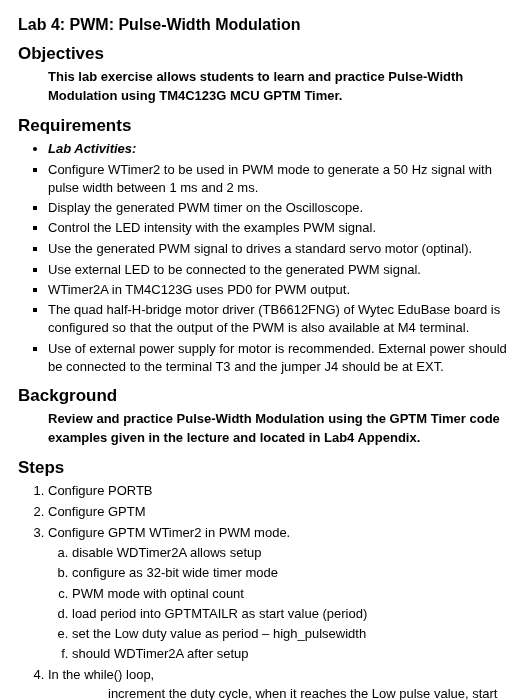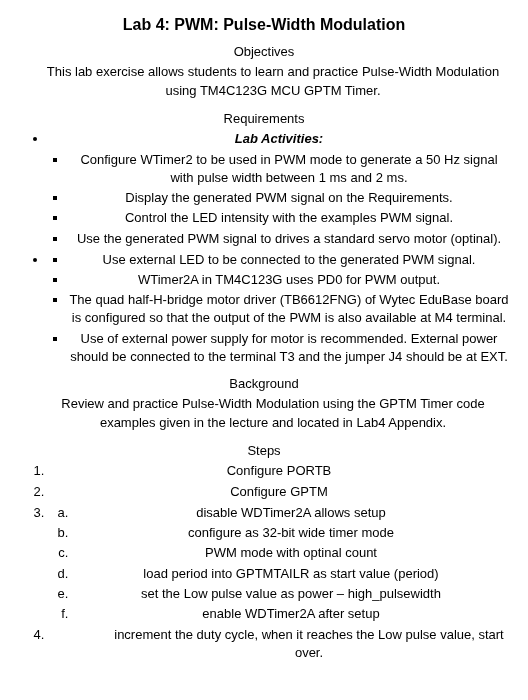--- a/index.html
+++ b/index.html
@@ -1,56 +1,56 @@
 <!DOCTYPE html>
 <html><head>
   <meta charset="utf-8">
   <style>
-    * { box-sizing: border-box; margin: 0; padding: 0; text-align: center; }
+    * { box-sizing: border-box; margin: 0; padding: 0; }
     body {
       font-family: Arial, sans-serif;
       font-size: 13px;
       color: #000;
       background: #fff;
       padding: 16px 18px;
       width: 528px;
       min-height: 700px;
     }
     h1 {
       font-size: 16px;
       font-weight: bold;
       margin-bottom: 10px;
     }
     .section-title {
-      font-weight: normal;
-      font-size: 13px;
+      font-weight: bold;
+      font-size: 17px;
       margin-bottom: 4px;
       margin-top: 10px;
     }
     .body-text {
-      margin-left: 18px;
+      margin-left: 30px;
       margin-bottom: 6px;
       line-height: 1.45;
+      font-weight: bold;
     }
     .bullet-l1 {
       list-style: disc;
       margin-left: 30px;
       margin-bottom: 4px;
     }
     .bullet-l1 > li {
       margin-bottom: 2px;
       line-height: 1.4;
     }
     .bullet-l1 > li > span {
       font-weight: bold;
       font-style: italic;
     }
     .bullet-l2 {
       list-style: square;
-      margin-left: 20px;
       margin-top: 3px;
       margin-bottom: 2px;
     }
     .bullet-l2 > li {
       margin-bottom: 2px;
       line-height: 1.4;
     }
     .ordered-l1 {
       list-style: decimal;
       margin-left: 30px;
@@ -85,21 +85,21 @@
 
 <div class="spacer"></div>
 
 <div class="section-title">Requirements</div>
 
 <ul class="bullet-l1">
   <li>
     <span>Lab Activities:</span>
     <ul class="bullet-l2">
       <li>Configure WTimer2 to be used in PWM mode to generate a 50 Hz signal with pulse width between 1 ms and 2 ms.</li>
-      <li>Display the generated PWM signal on the Requirements.</li>
+      <li>Display the generated PWM timer on the Oscilloscope.</li>
       <li>Control the LED intensity with the examples PWM signal.</li>
       <li>Use the generated PWM signal to drives a standard servo motor (optinal).</li>
     </ul>
   </li>
   <li>
     <ul class="bullet-l2">
       <li>Use external LED to be connected to the generated PWM signal.</li>
       <li>WTimer2A in TM4C123G uses PD0 for PWM output.</li>
       <li>The quad half-H-bridge motor driver (TB6612FNG) of Wytec EduBase board is configured so that the output of the PWM is also available at M4 terminal.</li>
       <li>Use of external power supply for motor is recommended.  External power should be connected to the terminal T3 and the jumper J4 should be at EXT.</li>
@@ -113,25 +113,27 @@
 <div class="body-text">Review and practice Pulse-Width Modulation using the GPTM Timer code examples given in the lecture and located in Lab4 Appendix.</div>
 
 <div class="spacer"></div>
 
 <div class="section-title">Steps</div>
 
 <ol class="ordered-l1">
   <li>Configure PORTB</li>
   <li>Configure GPTM</li>
   <li>
+    <span>Configure GPTM WTimer2 in PWM mode.</span>
     <ol class="ordered-l2">
       <li>disable WDTimer2A allows setup</li>
       <li>configure as 32-bit wide timer mode</li>
       <li>PWM mode with optinal count</li>
       <li>load period into GPTMTAILR as start value (period)</li>
-      <li>set the Low pulse value as power – high_pulsewidth</li>
-      <li>enable WDTimer2A after setup</li>
+      <li>set the Low duty value as period – high_pulsewidth</li>
+      <li>should WDTimer2A after setup</li>
     </ol>
   </li>
   <li>
+    <span>In the while() loop,</span>
     <div class="indent-text">increment the duty cycle, when it reaches the Low pulse value, start over.</div>
   </li>
 </ol>
 
 </body></html>

